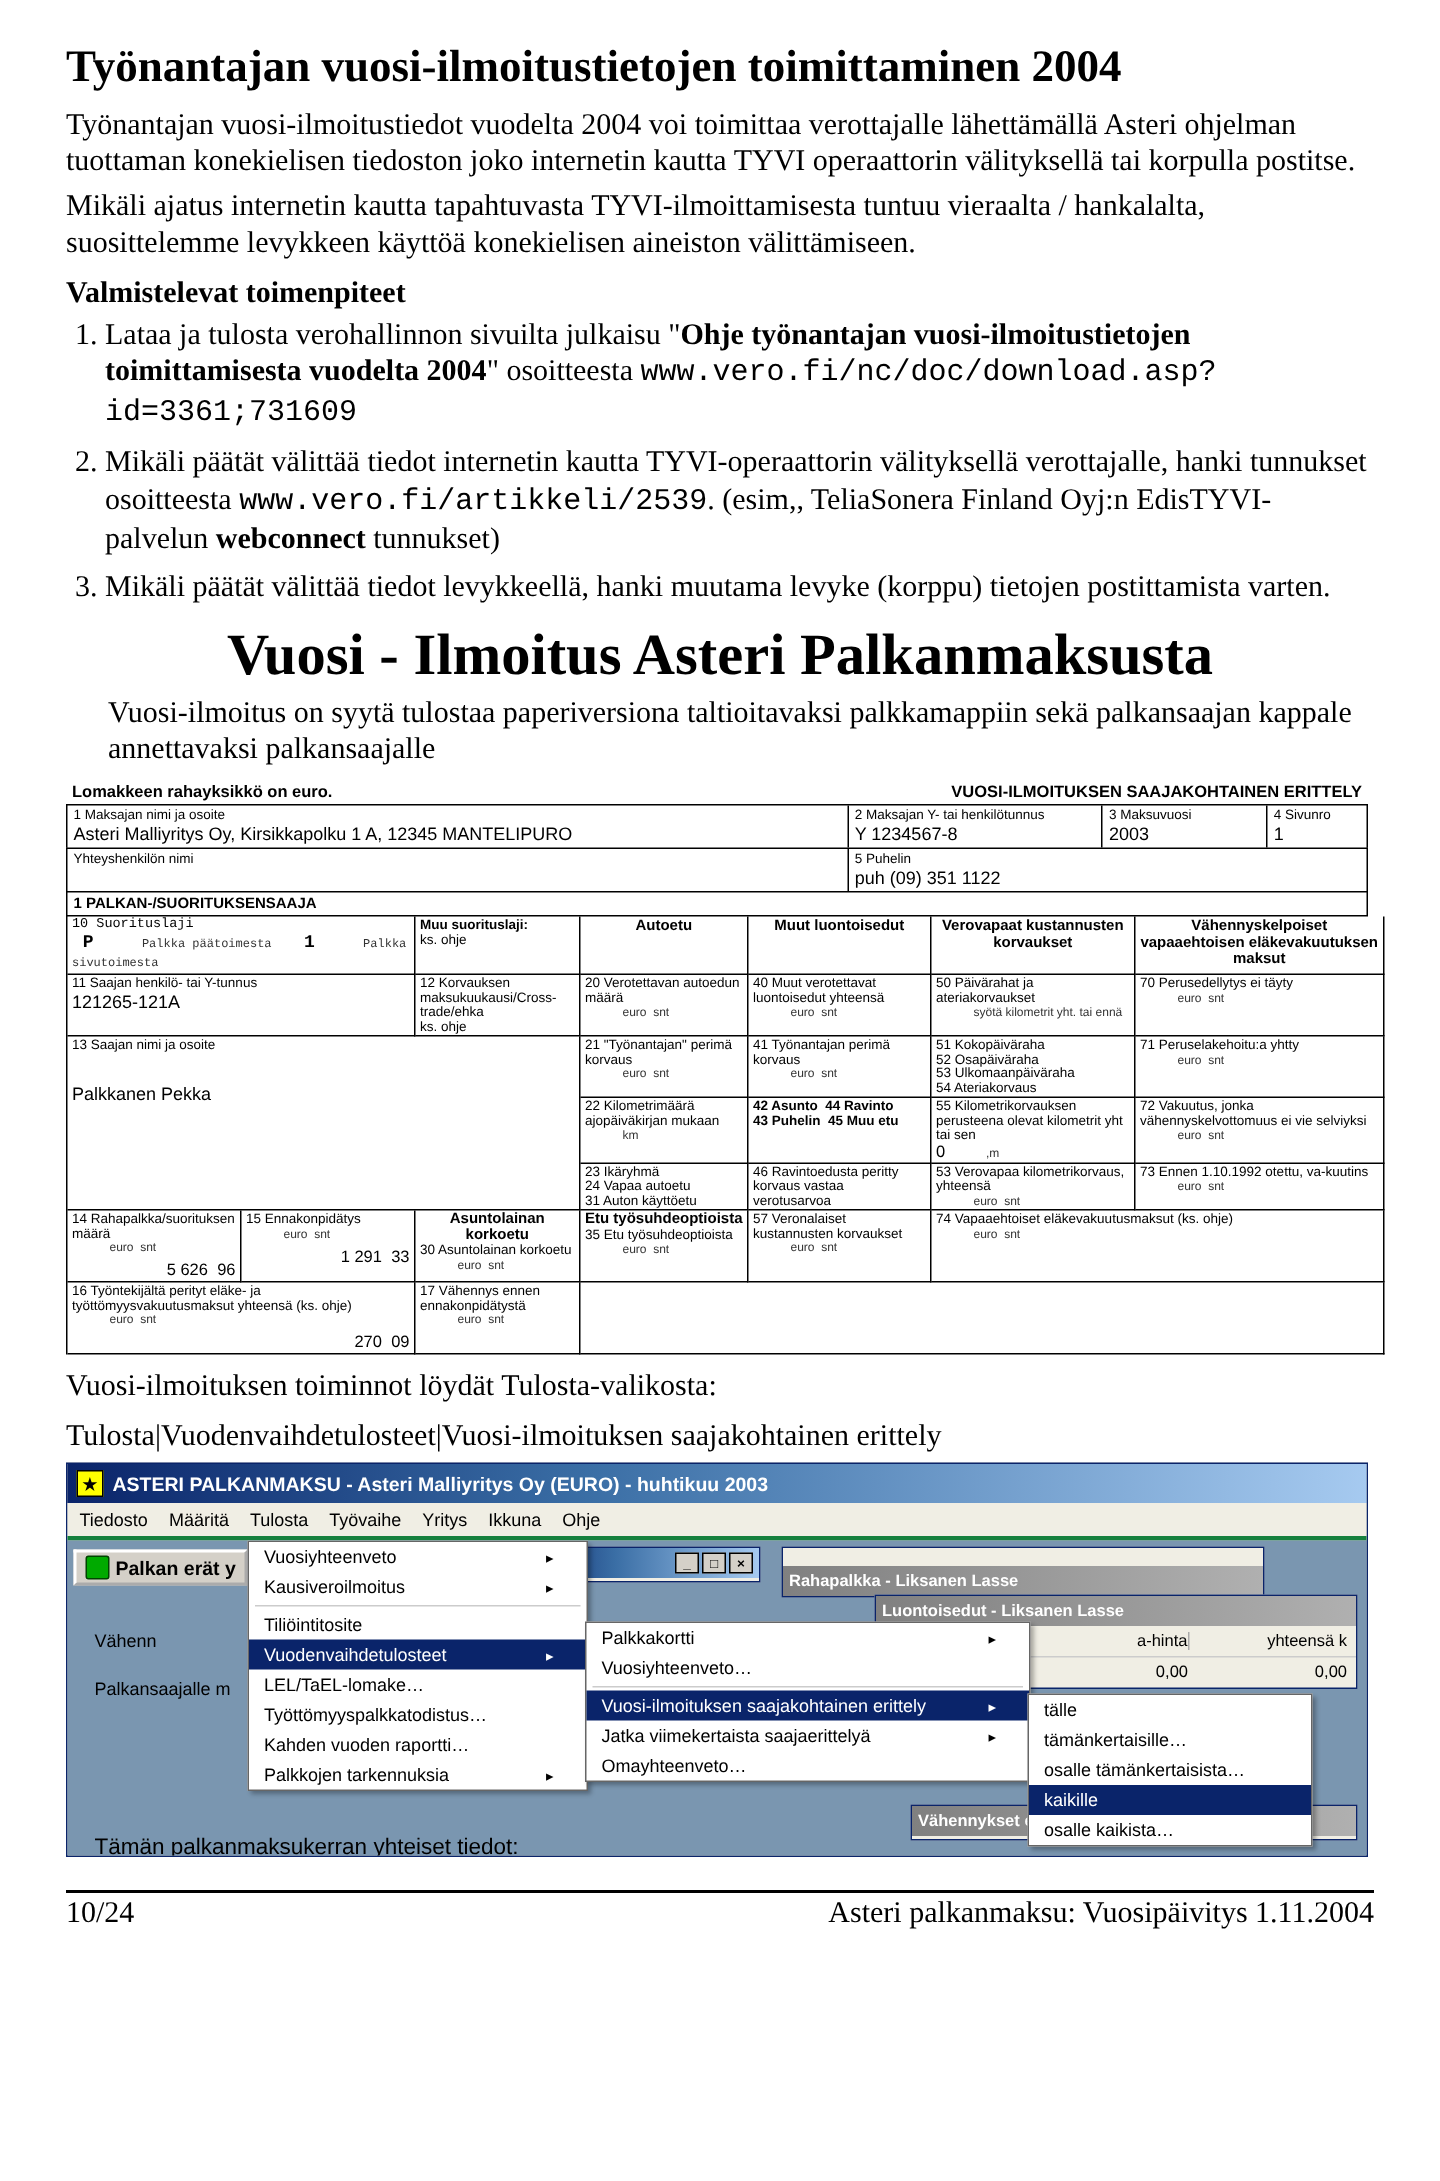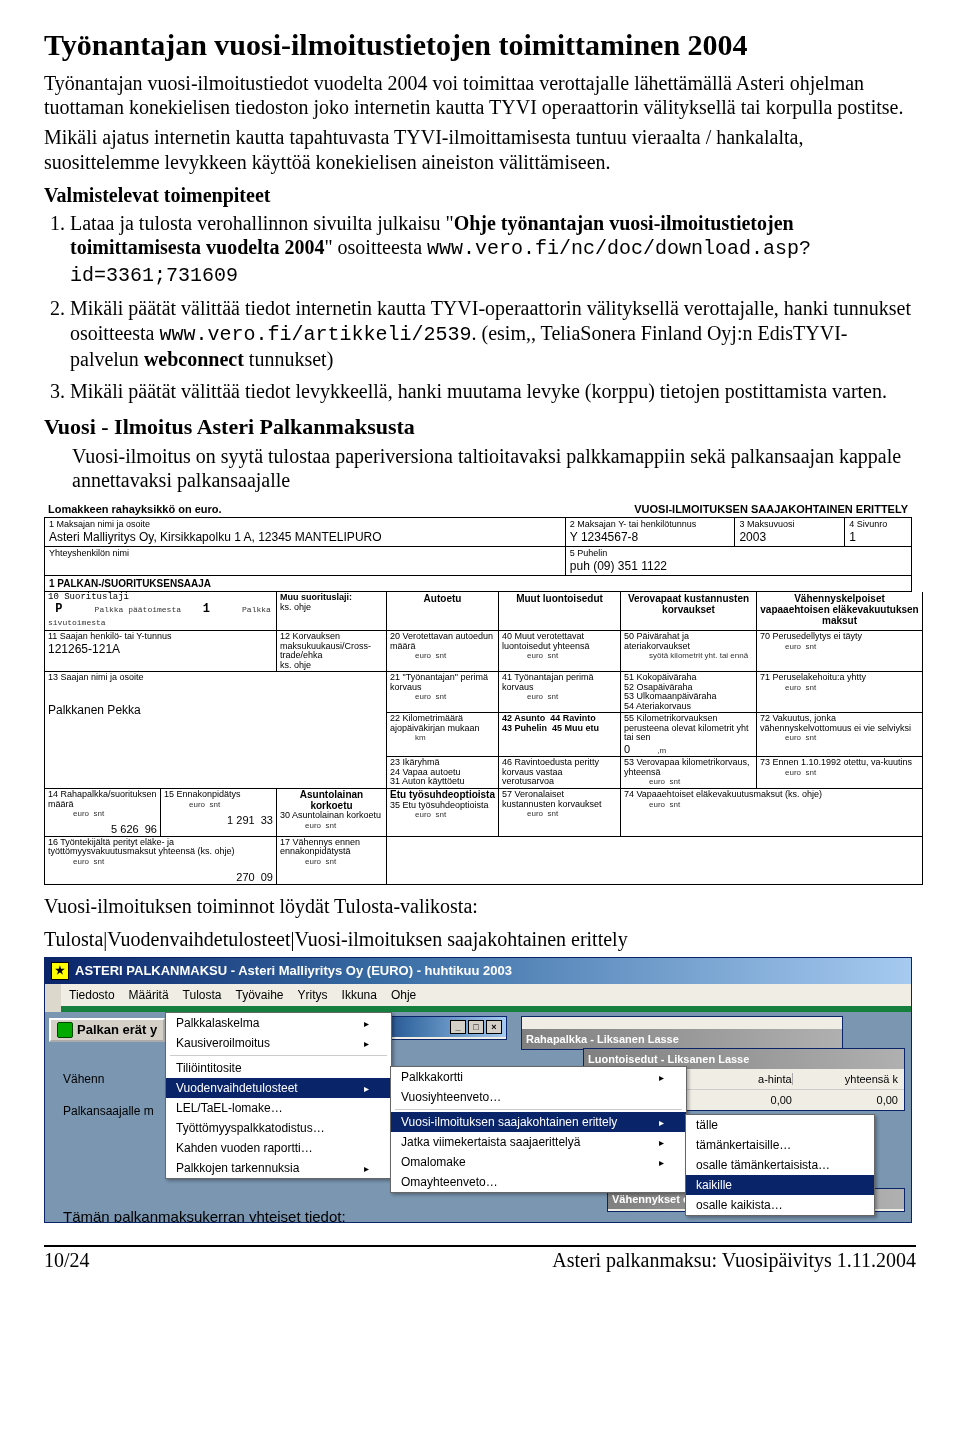--- a/index.html
+++ b/index.html
@@ -15,23 +15,24 @@
     box-sizing: border-box;
     width: 960px;
   }
   h1 {
     font-size: 30px;
     font-weight: 700;
     margin: 0 0 8px 0;
     line-height: 1.15;
   }
   h2 {
-    font-size: 22px;
+    font-size: 39px;
     font-weight: 700;
     margin: 10px 0 4px 0;
+    text-align: center;
   }
   .para {
     font-size: 20px;
     line-height: 1.22;
     margin: 6px 0 6px 0;
   }
   .subh {
     font-size: 20px;
     font-weight: 700;
     margin: 10px 0 4px 0;
@@ -142,24 +143,23 @@
     width:16px;height:16px;background:#ff0;border:1px solid #000;margin-right:6px;
     display:flex;align-items:center;justify-content:center;font-size:11px;color:#000;
   }
   .menubar {
     height:22px;
     background:#f0eee4;
     display:flex;
     align-items:center;
     gap:14px;
     padding:0 8px;
-    border-bottom:6px solid #15803d;
+    border-bottom:3px solid #15803d;
     font-size:12px;
     color:#000;
-    margin-left:16px;
   }
   .workspace {
     position:relative;
     height:210px;
     background:#7a96b0;
     overflow:hidden;
     padding-left:32px;
   }
   .childwin {
     position:absolute;
@@ -413,21 +413,21 @@
       </div>
       <div class="childwin" style="left:562px;top:176px;width:296px;height:22px;">
         <div class="ct" style="background:linear-gradient(90deg,#808080,#b0b0b0);">
             <span>Vähennykset ennen EP - Liks</span>
             <span></span>
           </div>
       </div>
 
       <div class="menu" style="left:120px;top:0px;width:225px;">
         <div class="mi">
-            <span>Palkkalaskelma</span>
+            <span>Vuosiyhteenveto</span>
             <span class="arrow"></span>
           </div>
         <div class="mi">
             <span>Kausiveroilmoitus</span>
             <span class="arrow"></span>
           </div>
         <div class="sep"></div>
         <div class="mi">
             <span>Tiliöintitosite</span>
           </div>
@@ -458,24 +458,20 @@
         <div class="mi">
             <span>Vuosiyhteenveto…</span>
           </div>
         <div class="sep"></div>
         <div class="mi sel">
             <span>Vuosi-ilmoituksen saajakohtainen erittely</span>
             <span class="arrow"></span>
           </div>
         <div class="mi">
             <span>Jatka viimekertaista saajaerittelyä</span>
-            <span class="arrow"></span>
-          </div>
-        <div class="mi">
-            <span>Omalomake</span>
             <span class="arrow"></span>
           </div>
         <div class="mi">
             <span>Omayhteenveto…</span>
           </div>
       </div>
 
       <div class="menu" style="left:640px;top:102px;width:188px;">
         <div class="mi">
             <span>tälle</span>

